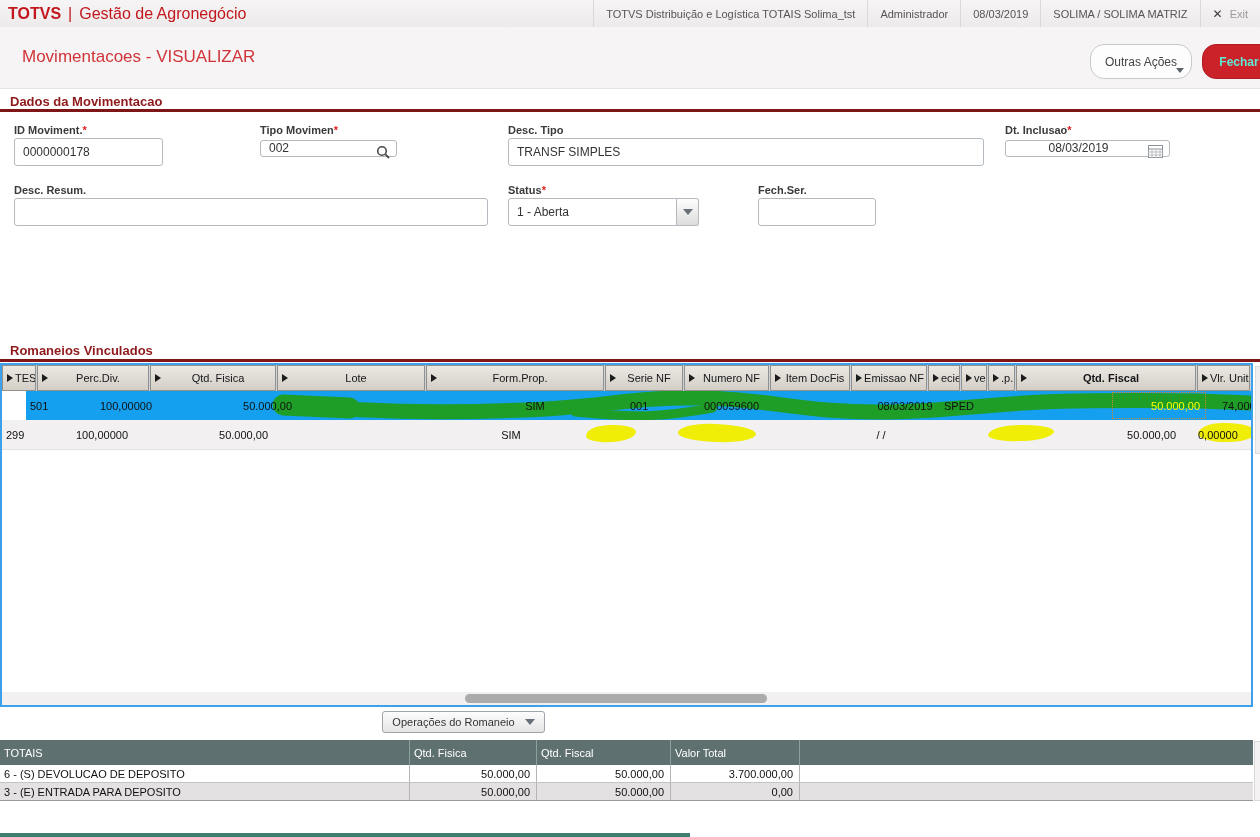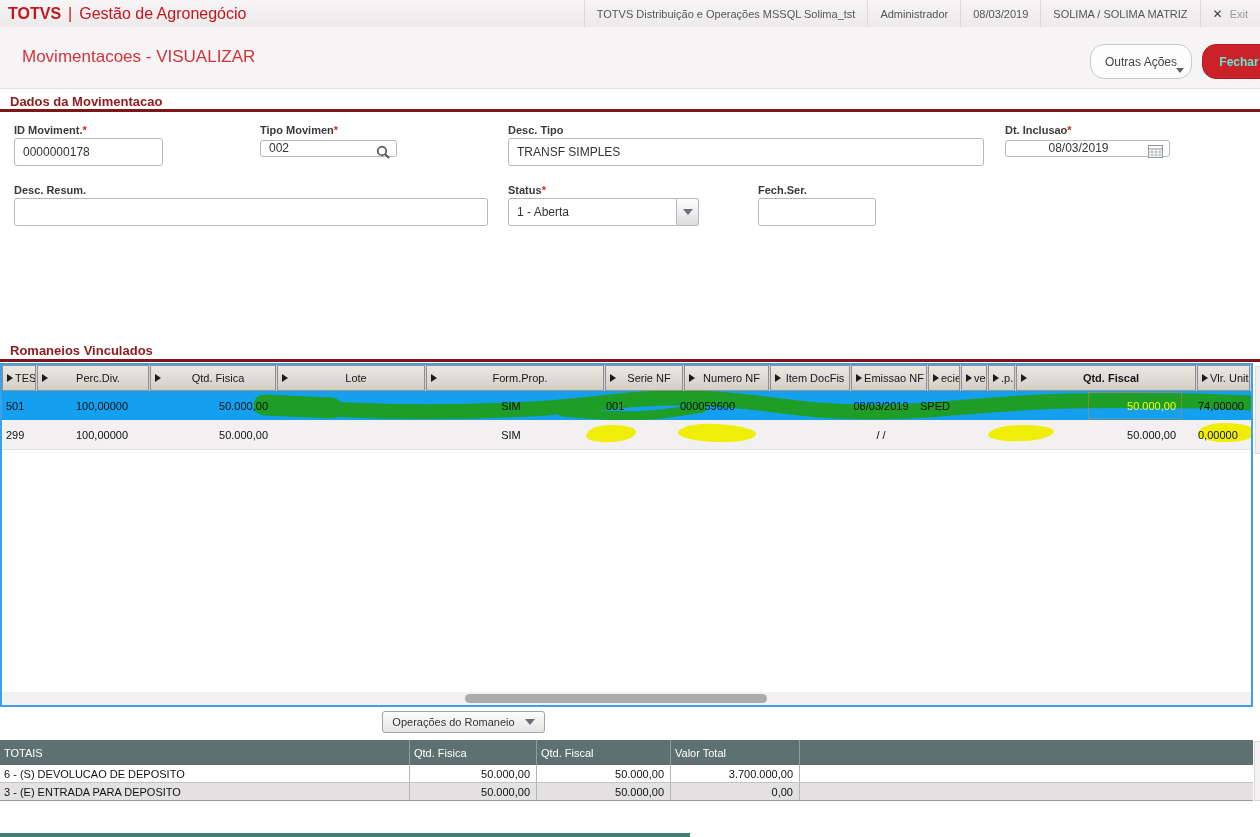--- a/index.html
+++ b/index.html
@@ -61,21 +61,21 @@
       background:linear-gradient(#ebe8e2,#d3cfc7);display:flex;align-items:center;position:relative;
       font-size:11px;color:#15151a;overflow:hidden;white-space:nowrap;}
   .th .thl{flex:1;text-align:center;padding:0 2px;}
   .arr{width:0;height:0;border-top:4px solid transparent;border-bottom:4px solid transparent;
        border-left:6px solid #1c1c1c;margin-left:4px;flex-shrink:0;}
   .th.c12 .thl{font-weight:bold;}
   .c0{width:34px}.c1{width:112px}.c2{width:126px}.c3{width:148px}.c4{width:178px}
   .c5{width:78px}.c6{width:85px}.c7{width:80px}.c8{width:76px}.c9{width:32px}
   .c10{width:26px}.c11{width:27px}.c12{width:180px}.c13{flex:1;width:auto;}
   .tr{display:flex;height:29px;align-items:stretch;font-size:11px;color:#101010;position:relative;}
-  .tr1{background:#14a0ef;}
+  .tr1{background:#14a0ef;margin-left:24px;}
   .tr2{background:#f2f0f1;border-bottom:1px solid #e3e1e2;}
   .td{box-sizing:border-box;flex-shrink:0;display:flex;align-items:center;position:relative;z-index:2;white-space:nowrap;}
   .al{justify-content:flex-start}.ar{justify-content:flex-end}.ac{justify-content:center}
   .pl2{padding-left:2px}.pl4{padding-left:4px}.pl6{padding-left:6px}.pl14{padding-left:14px}
   .pr6{padding-right:6px}.pr8{padding-right:8px}.pr20{padding-right:20px}
   .clip{overflow:hidden;}
   .swoosh{position:absolute;left:0;top:0;width:100%;height:100%;z-index:1;pointer-events:none;}
   .focus-rect{position:absolute;right:2px;top:1px;bottom:1px;width:92px;border:1px dotted #d2862e;z-index:1;}
   .ytext{color:#fdfd00;position:relative;z-index:2;}
   .blob{position:absolute;background:#f0ee06;z-index:1;border-radius:45% 55% 50% 50%/60% 50% 55% 45%;}
@@ -108,21 +108,21 @@
 
 <div class="screen">
 
   <div class="topbar">
     <div class="brand">
       <span class="brand-name">TOTVS</span>
       <span>|</span>
       <span>Gestão de Agronegócio</span>
     </div>
     <div class="tb-right">
-      <div class="tb-item">TOTVS Distribuição e Operações MSSQL Solima_tst</div>
+      <div class="tb-item">TOTVS Distribuição e Logística TOTAIS Solima_tst</div>
       <div class="tb-item">Administrador</div>
       <div class="tb-item">08/03/2019</div>
       <div class="tb-item">SOLIMA / SOLIMA MATRIZ</div>
       <div class="tb-item tb-exit">
         <span class="x">✕</span>
         <span class="lbl">Exit</span>
       </div>
     </div>
   </div>
 

